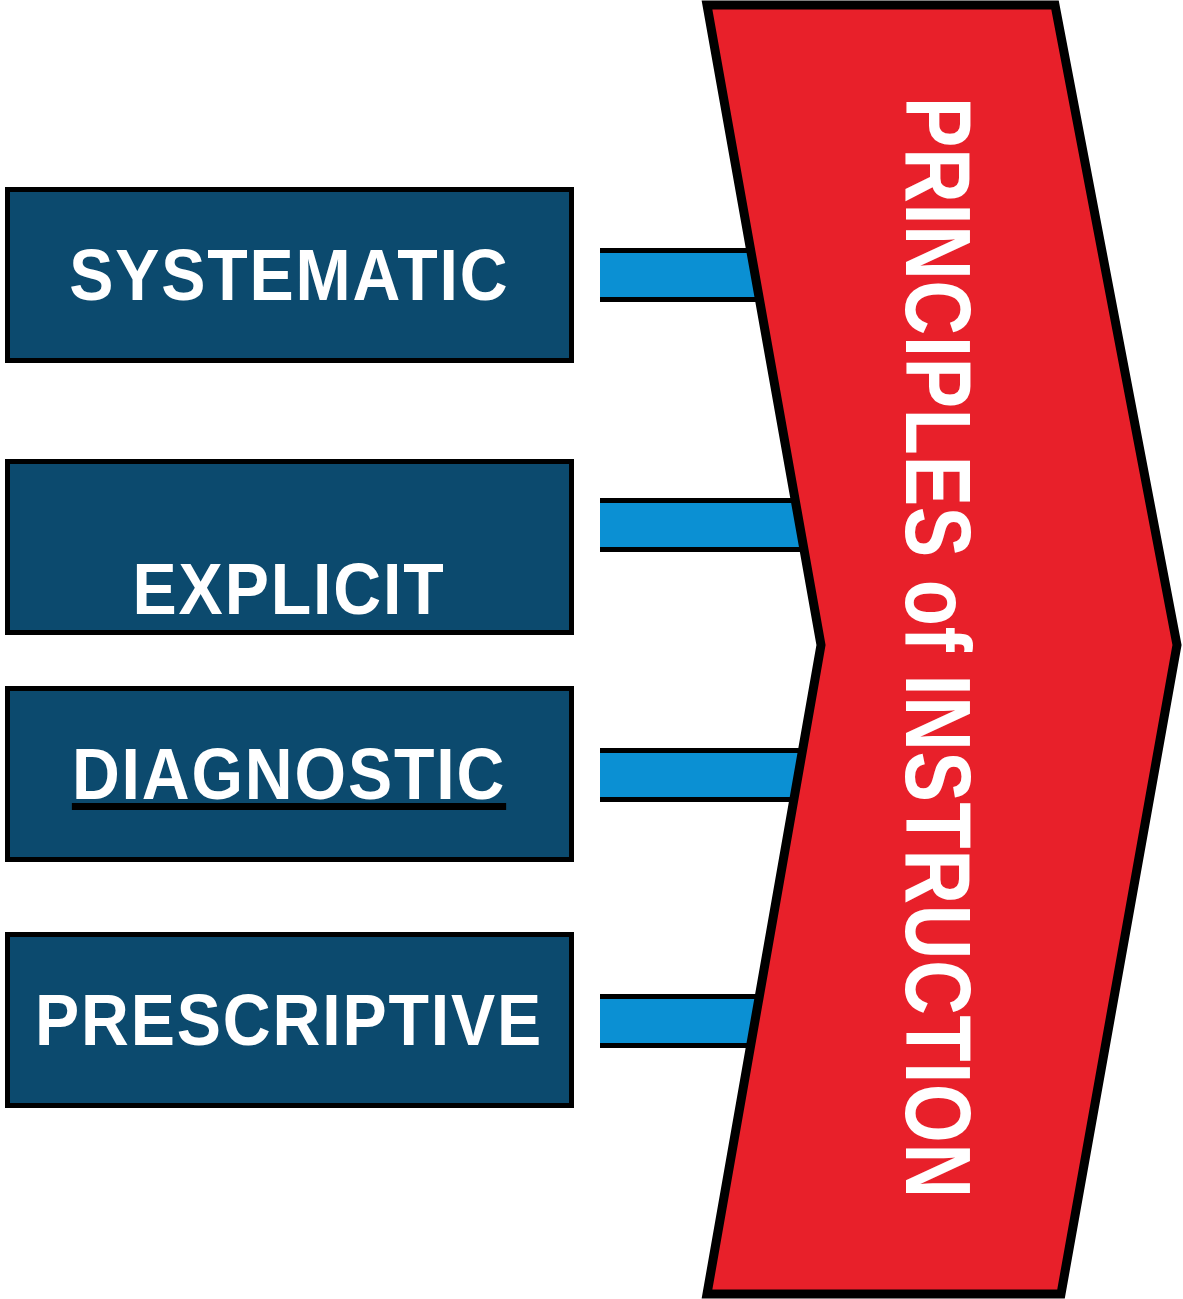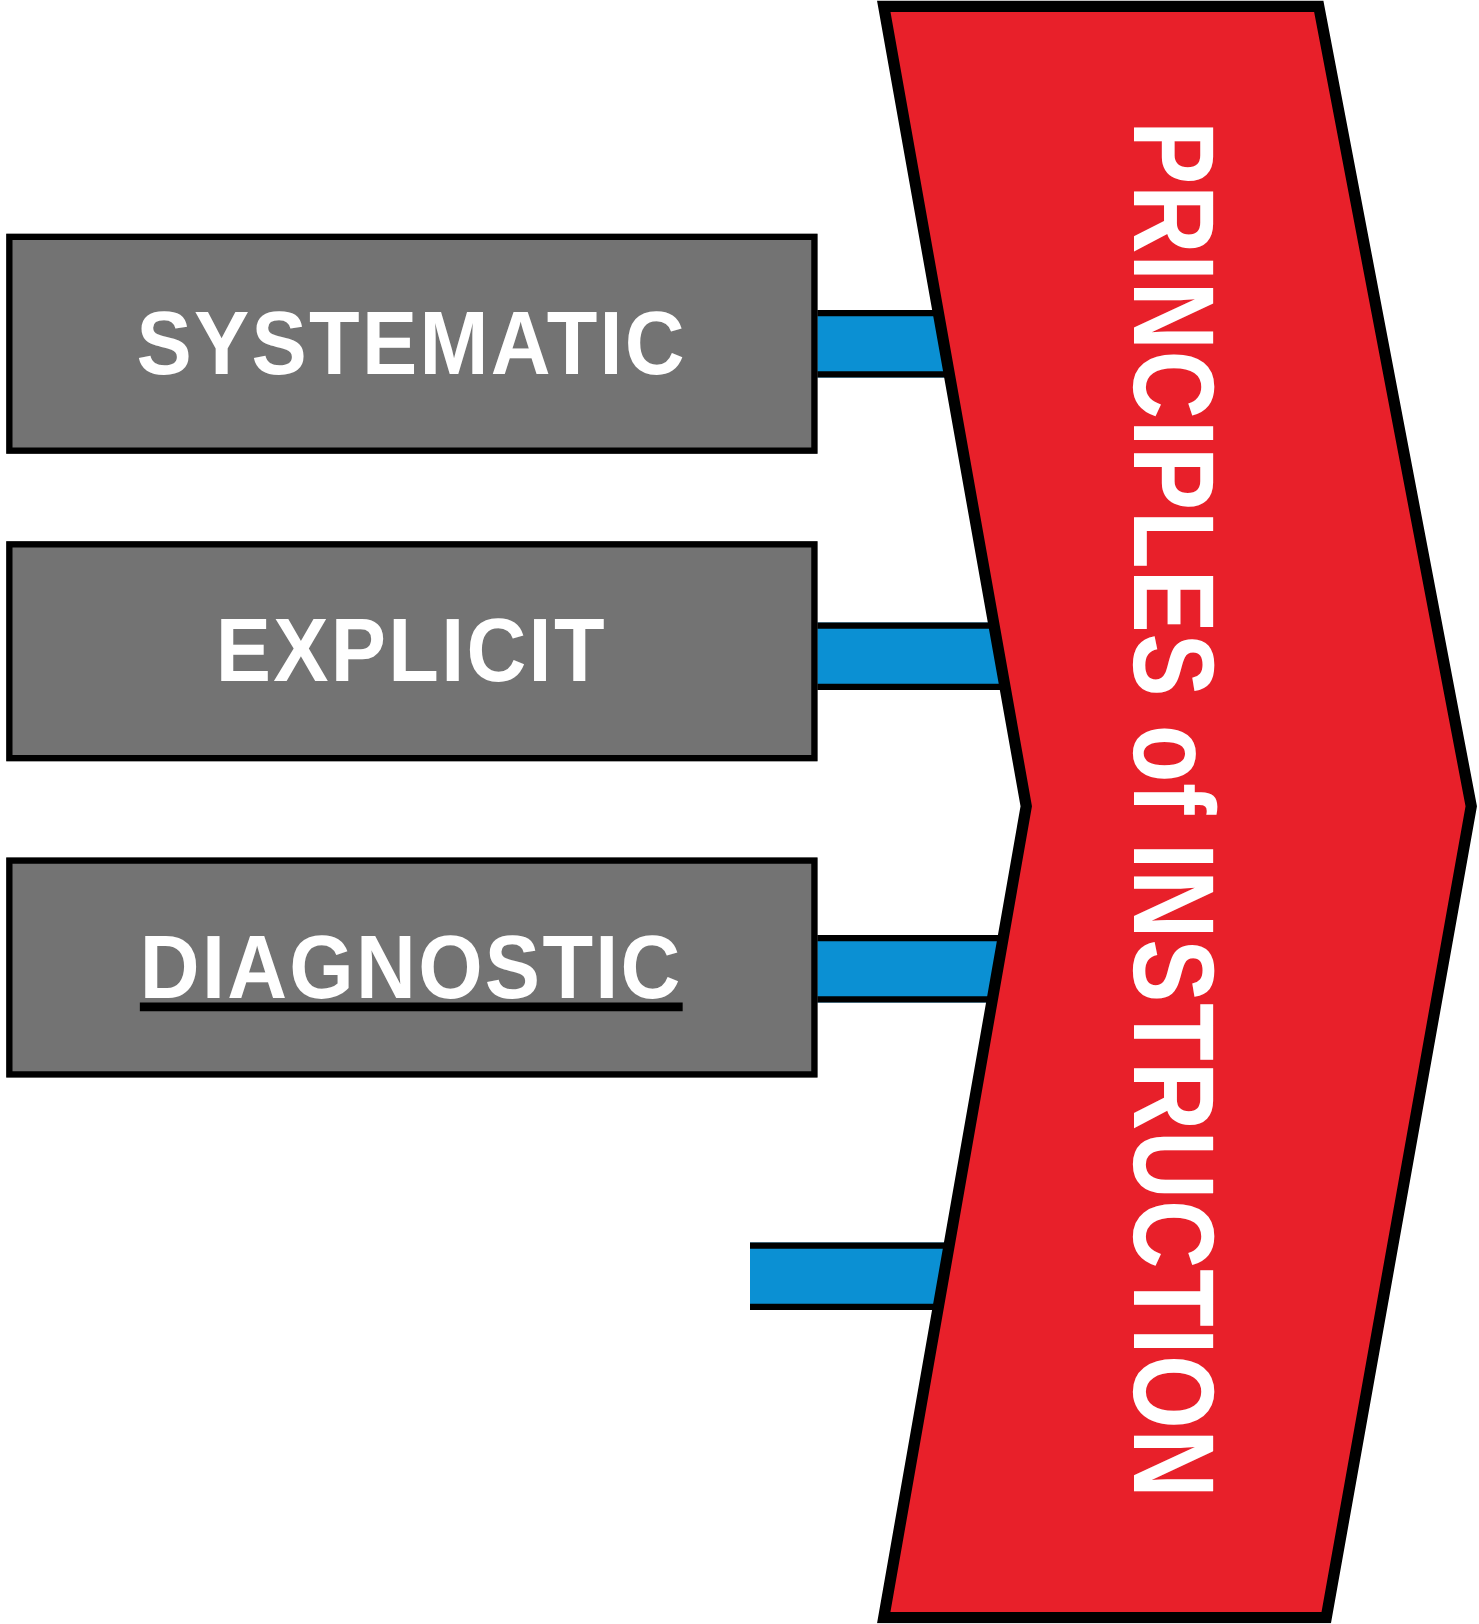--- a/index.html
+++ b/index.html
@@ -28,32 +28,32 @@
     z-index: 1;
   }
   .connector.c1 { top: 248px; }
   .connector.c2 { top: 498px; }
   .connector.c3 { top: 748px; }
   .connector.c4 { top: 994px; }
   
   .box {
     position: absolute;
     left: 5px;
-    width: 649px;
+    width: 569px;
     height: 176px;
-    background: #737373;
+    background: #0c4a6e;
     border: 5px solid #000000;
     box-sizing: border-box;
     display: flex;
     align-items: center;
     justify-content: center;
     z-index: 2;
   }
   .box.b1 { top: 187px; }
-  .box.b2 { top: 433px; }
+  .box.b2 { top: 459px; align-items: flex-end; }
   .box.b3 { top: 686px; text-decoration: underline; }
   .box.b4 { top: 932px; }
   .box-label {
     color: #ffffff;
     font-size: 72px;
     font-weight: bold;
     letter-spacing: 2px;
     white-space: nowrap;
     transform: scaleX(0.92);
   }
@@ -92,20 +92,23 @@
 
   <div class="box b1">
     <span class="box-label">SYSTEMATIC</span>
   </div>
   <div class="box b2">
     <span class="box-label">EXPLICIT</span>
   </div>
   <div class="box b3">
     <span class="box-label">DIAGNOSTIC</span>
   </div>
+  <div class="box b4">
+    <span class="box-label">PRESCRIPTIVE</span>
+  </div>
 
   <svg class="banner-svg" viewBox="0 0 1183 1299" xmlns="http://www.w3.org/2000/svg">
     <polygon points="707,5 1055,5 1177,645 1061,1294 707,1294 821,645" stroke="#000000" stroke-width="9" stroke-linejoin="miter" fill="#E8202A"></polygon>
   </svg>
 
   <div class="banner-label">PRINCIPLES of INSTRUCTION</div>
 
 </div>
 
 </body></html>

